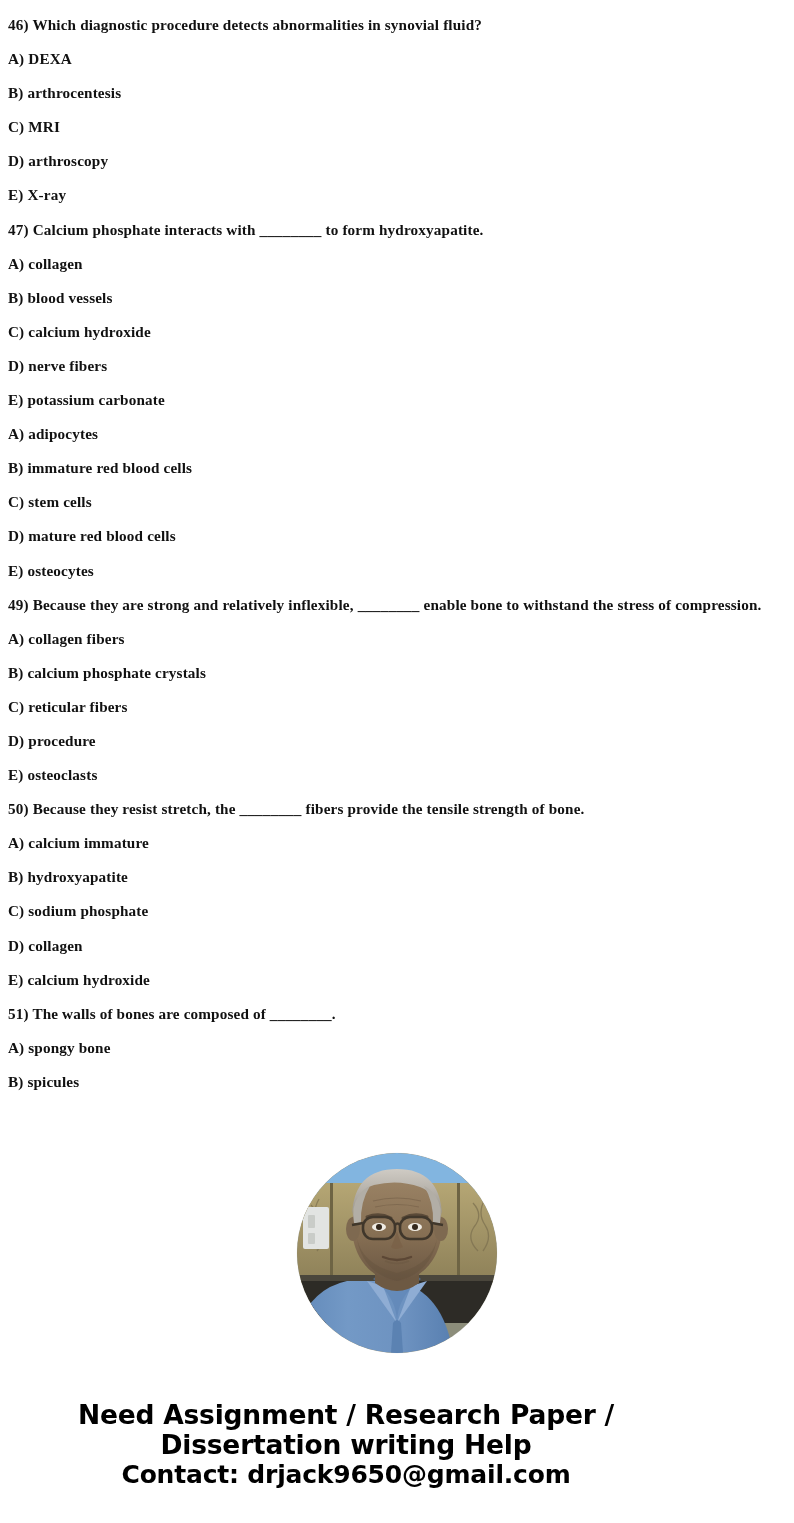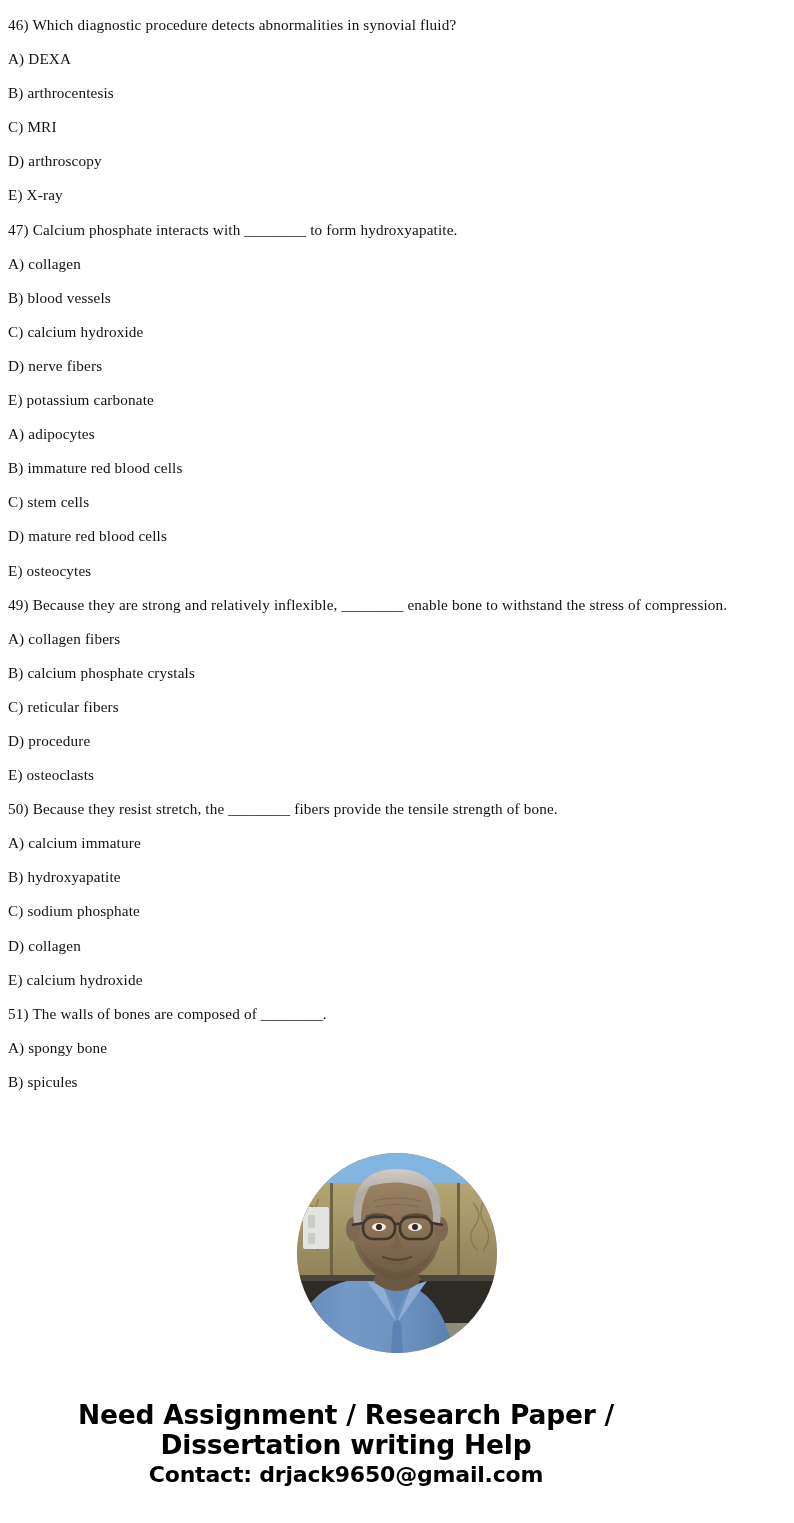--- a/index.html
+++ b/index.html
@@ -29,24 +29,24 @@
   }
   .line {
     font-family: "Liberation Serif", "DejaVu Serif", serif;
     font-size: 15.2px;
     line-height: 34.1px;
     color: #111111;
     white-space: pre-wrap;
     letter-spacing: 0.01em;
   }
   .line.question {
-    font-weight: 400;
+    font-weight: 700;
   }
   .line.option {
-    font-weight: 400;
+    font-weight: 700;
   }
 
   
   .avatar-wrap {
     position: absolute;
     left: 0;
     top: 1152px;
     width: 794px;
     height: 202px;
     display: flex;
@@ -79,21 +79,21 @@
     font-weight: bold;
     color: #000000;
   }
   .promo-line1 {
     font-size: 26.5px;
     line-height: 30px;
     letter-spacing: -0.2px;
     padding: 0 12px;
   }
   .promo-line2 {
-    font-size: 22px;
+    font-size: 25px;
     line-height: 30px;
     letter-spacing: -0.2px;
     padding: 0 12px;
   }
 </style>
 </head>
 <body>
 
 <div class="page">
 

